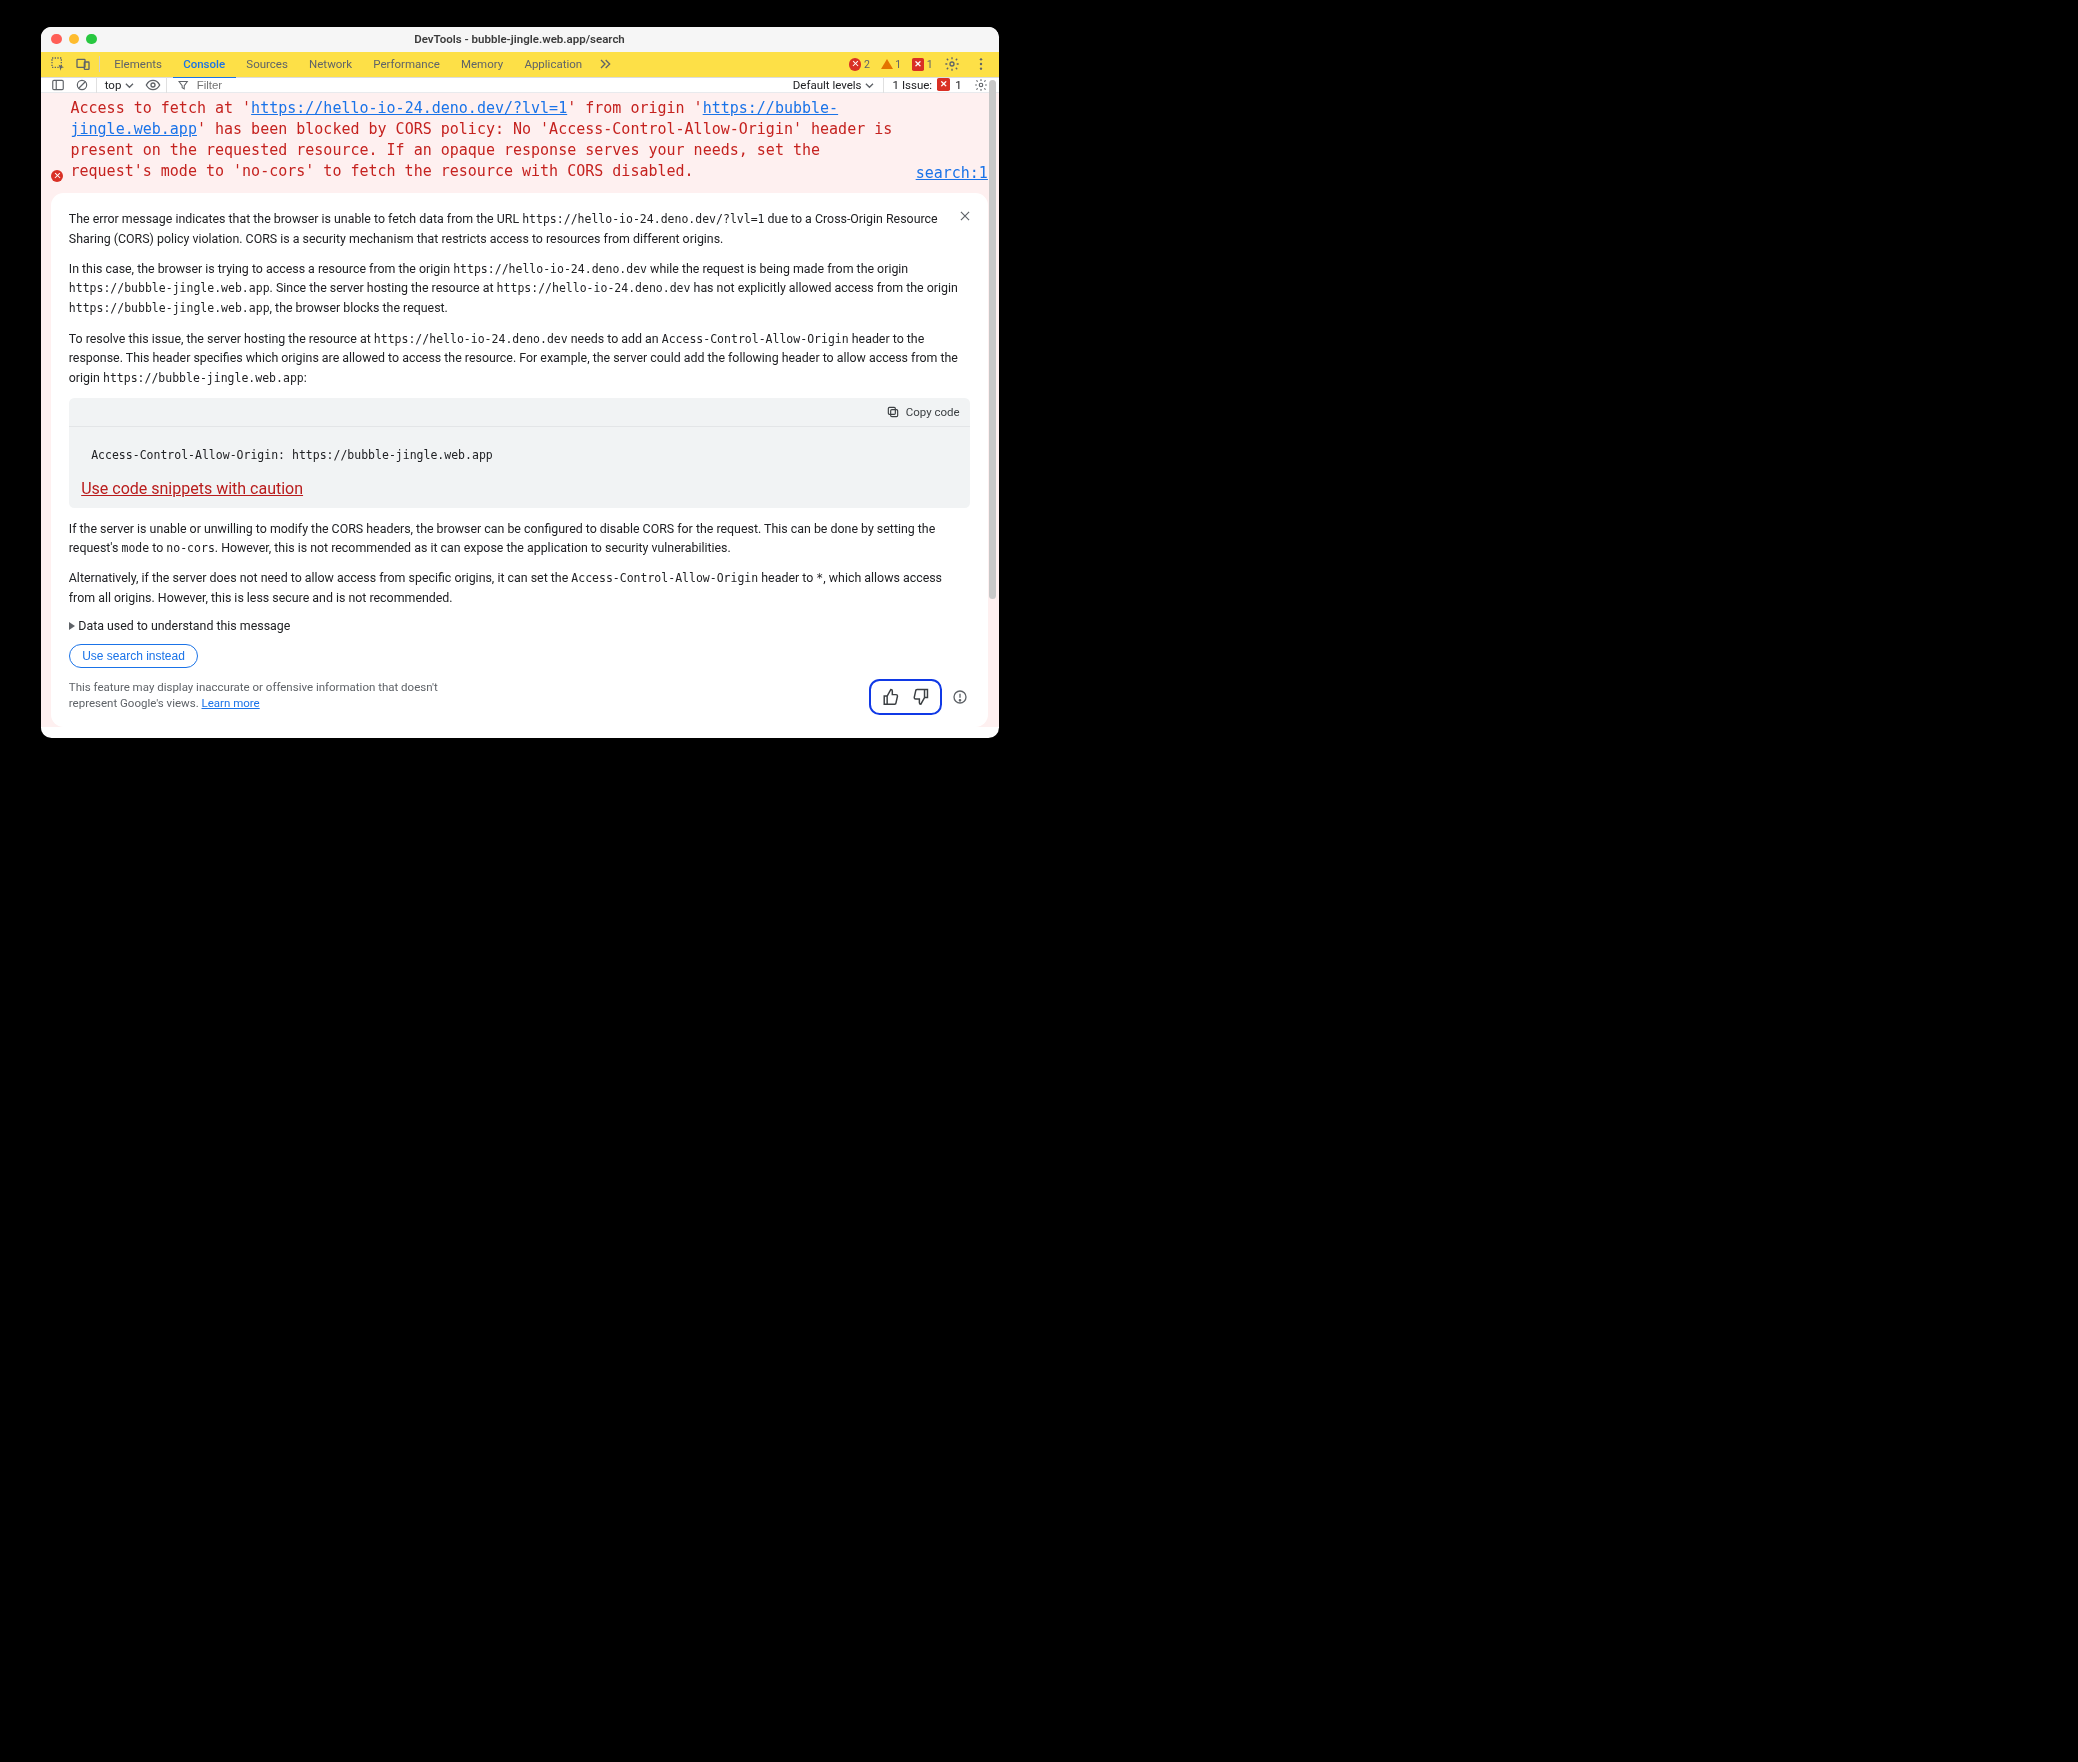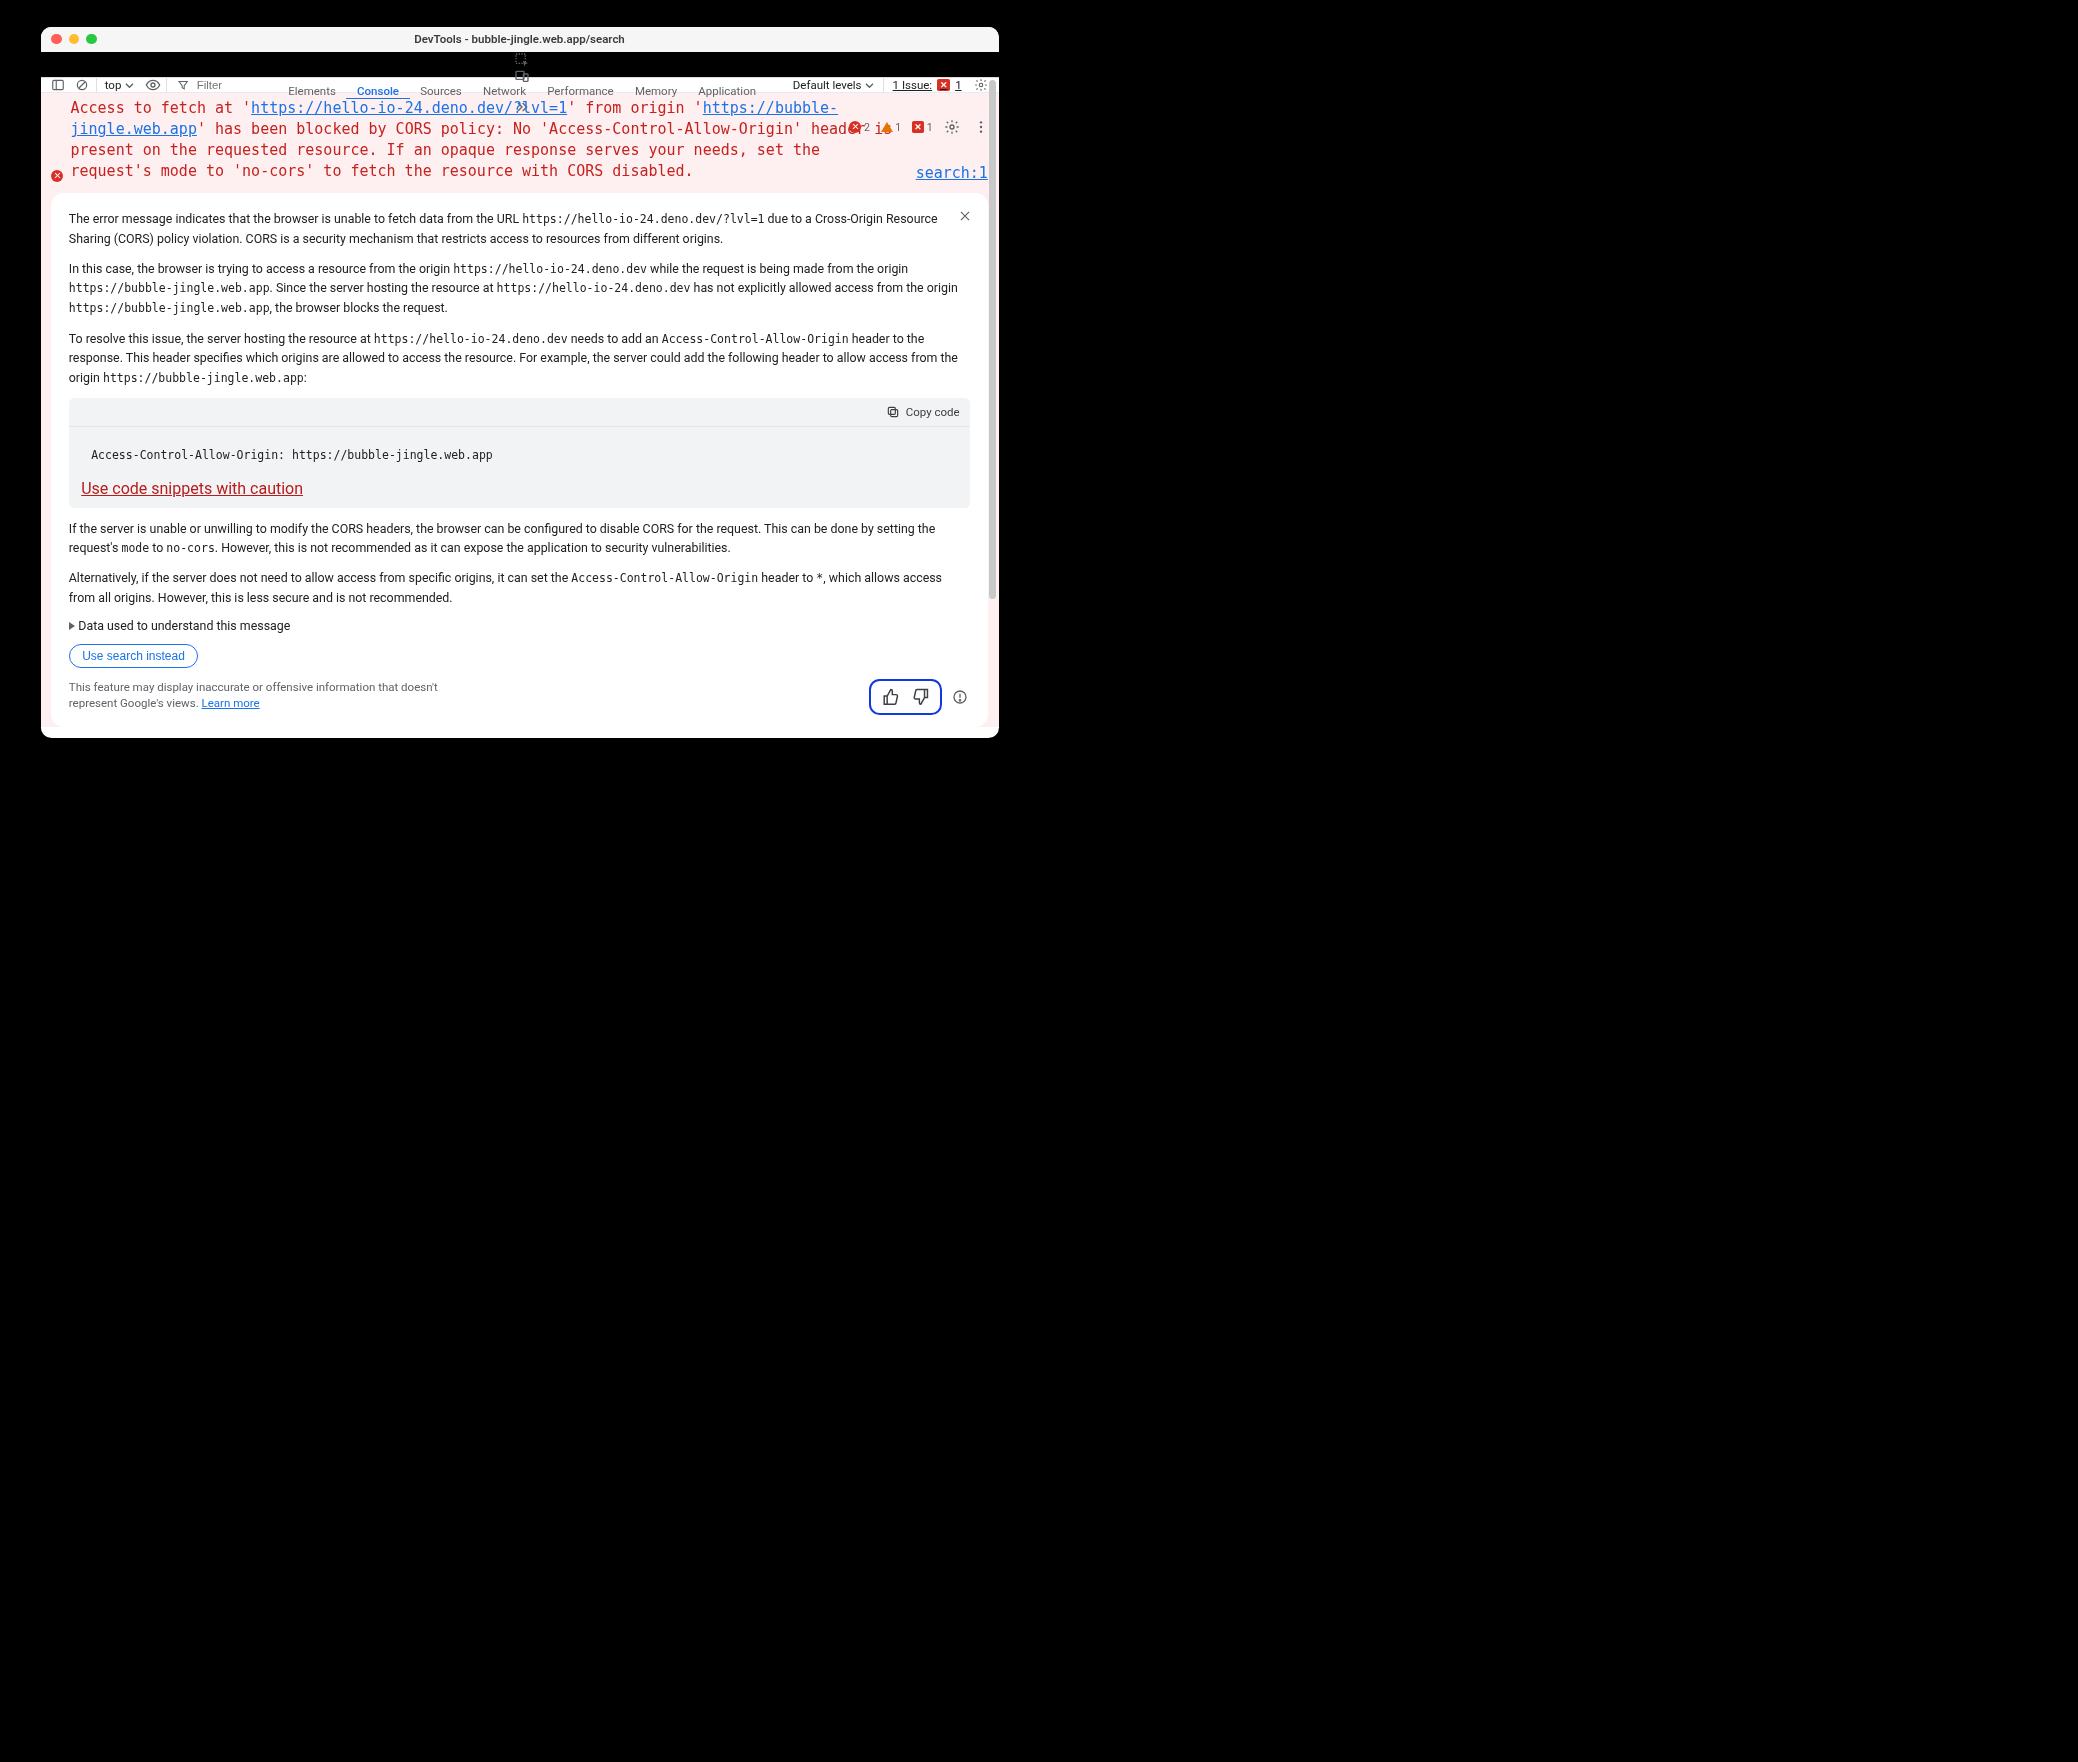--- a/index.html
+++ b/index.html
@@ -36,27 +36,26 @@
   .tl { width: 10.6px; height: 10.6px; border-radius: 50%; }
   .tl.red { background: #ff5f57; }
   .tl.yellow { background: #febc2e; }
   .tl.green { background: #28c840; }
   .titlebar .title {
     position: absolute; left: 0; right: 0; text-align: center;
     font-size: 11.5px; font-weight: 600; color: #3c3c3c;
     pointer-events: none;
   }
   .tabbar {
-    background: #000000;
+    background: #fde047;
     border-bottom: 0.9px solid #dadce0;
     display: flex;
     align-items: center;
     height: 26.6px;
     padding-left: 5.3px;
-    flex-direction: column;
   }
   .tabbar .iconbtn {
     width: 25px; height: 25px;
     display: flex; align-items: center; justify-content: center;
     color: #5f6368;
   }
   .tabbar .iconbtn svg { width: 16px; height: 16px; }
   .tabbar .sep { width: 0.9px; height: 16px; background: #d0d0d0; margin: 0 3.5px; }
   .tabs { display: flex; align-items: stretch; height: 26.6px; }
   .tab {
@@ -134,22 +133,22 @@
     width: 53px; background: transparent;
   }
   .subbar .right2 {
     margin-left: auto; display: flex; align-items: center; gap: 8.9px;
   }
   .levels {
     display: inline-flex; align-items: center; gap: 3.5px;
     font-size: 11.5px; color: #202124;
   }
   .issue {
-    display: inline-flex; align-items: center; gap: 5.3px;
-    font-size: 11.5px; color: #202124; text-decoration: underline;
+    display: inline-flex; gap: 5.3px;
+    font-size: 11.5px; color: #202124;
   }
   .console-body {
     background: #fef0f0;
     padding: 0;
   }
   .errrow {
     display: flex;
     gap: 7px;
     padding: 5.3px 10.6px 3.5px 10.6px;
     font-family: ui-monospace, Menlo, Consolas, monospace;

